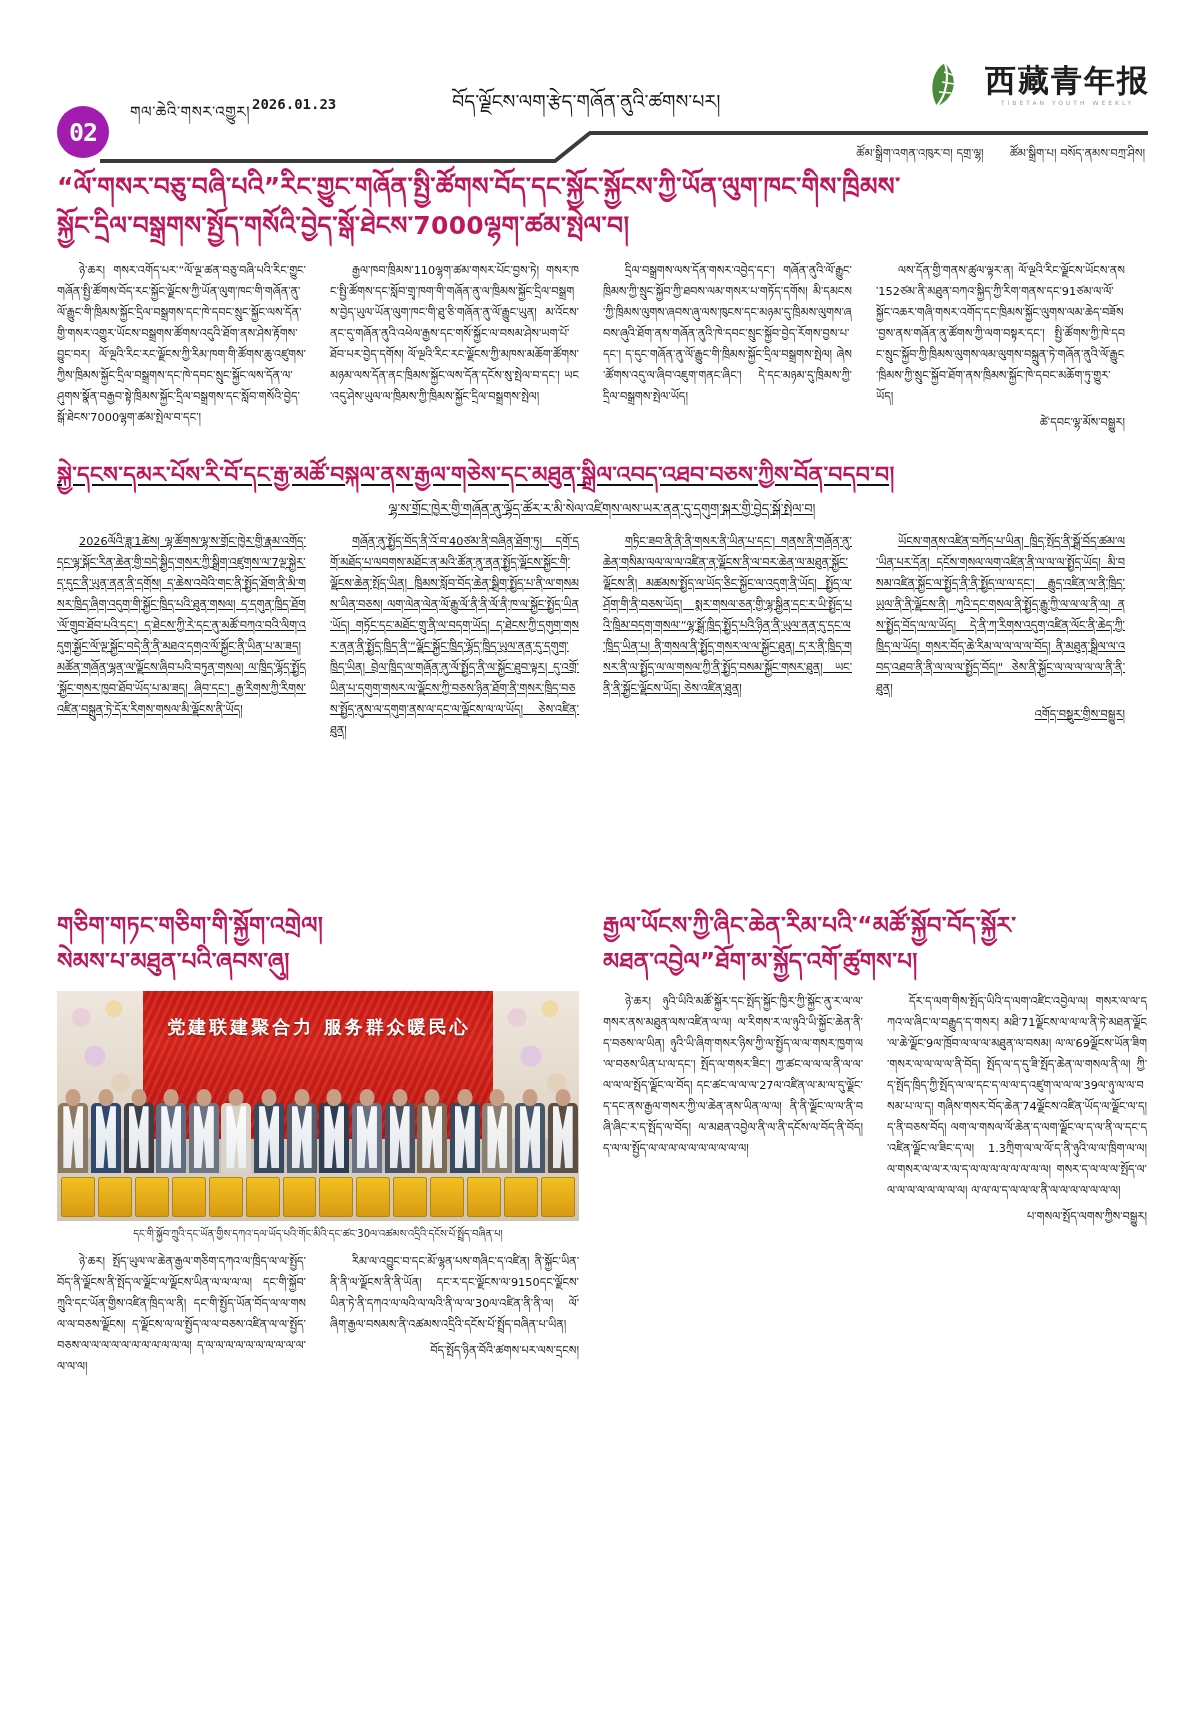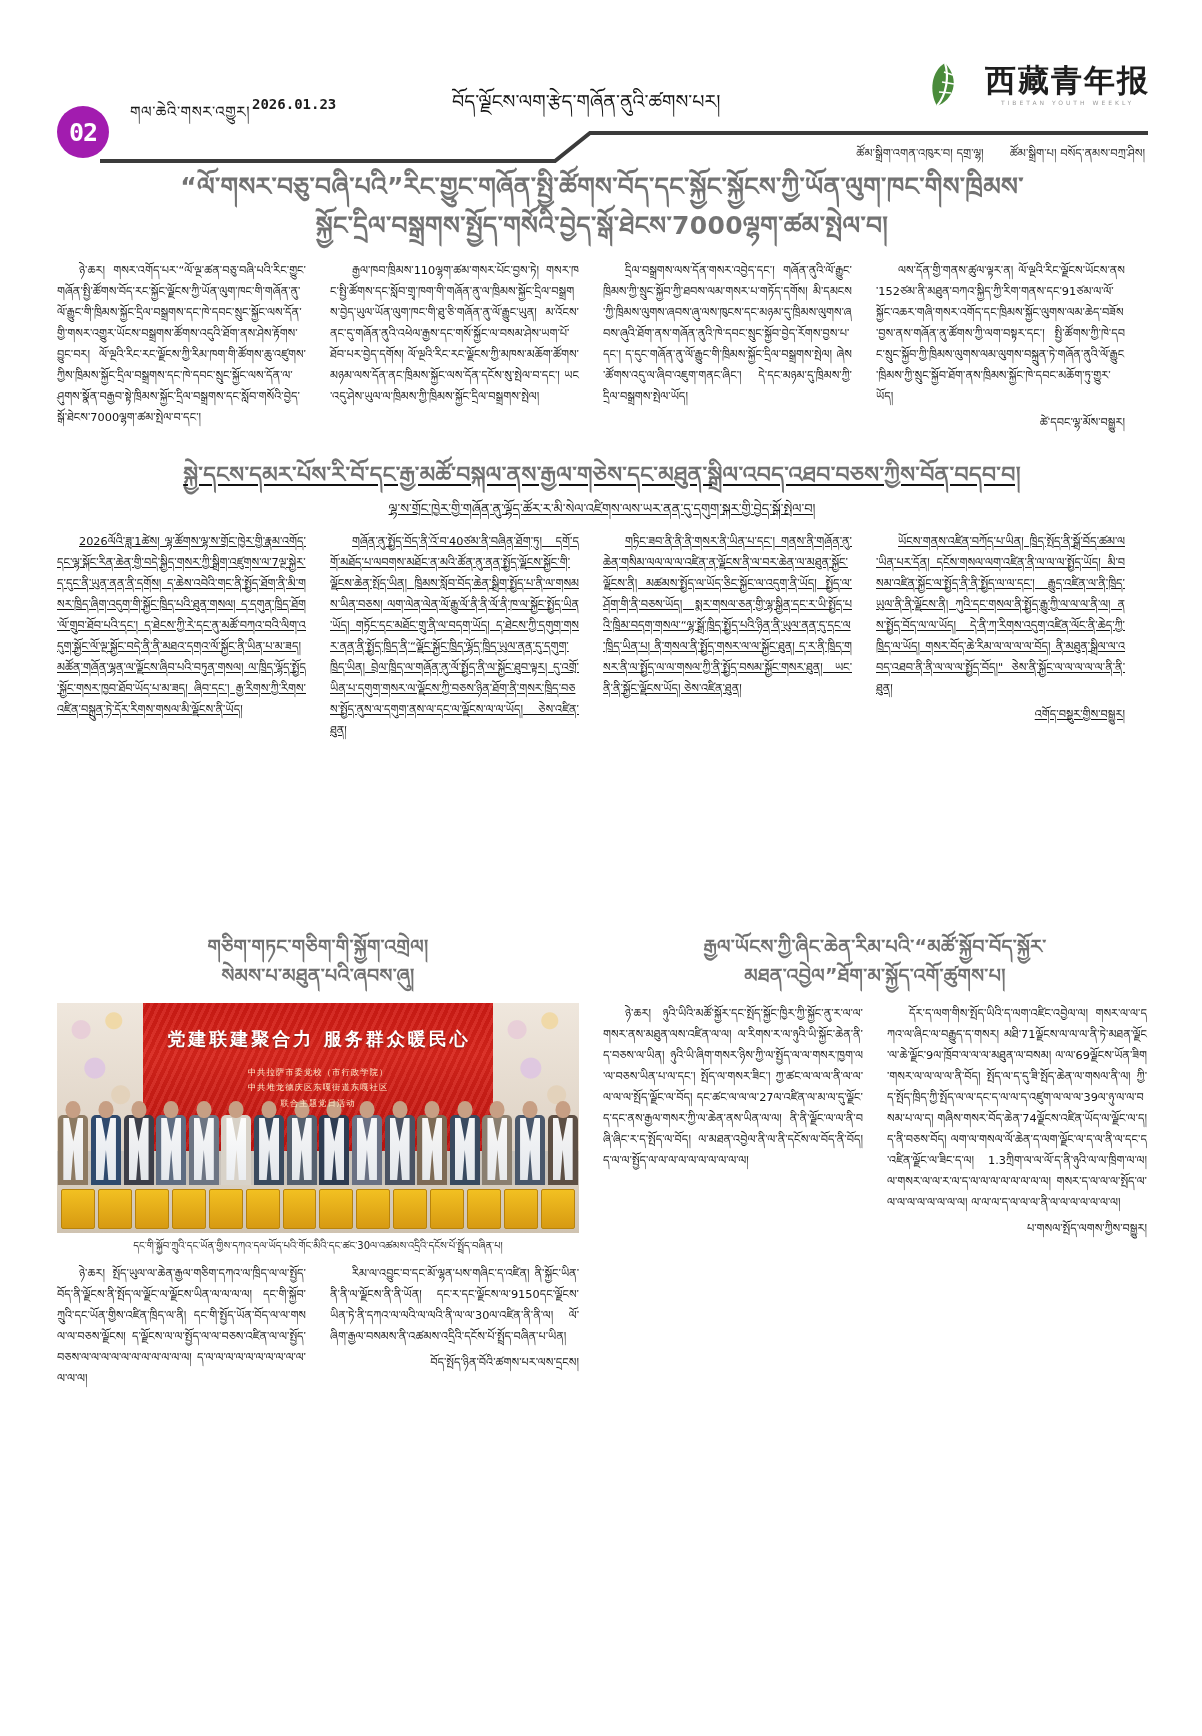--- a/index.html
+++ b/index.html
@@ -44,27 +44,27 @@
   .logo-sub{font-size:6px;letter-spacing:3px;color:#9a9a9a;text-align:center;margin-top:3px;}
   .mast-subline{
     position:absolute;right:57px;top:140px;display:flex;gap:26px;font-size:11.5px;color:#222;
   }
 
   
   .tib{font-family:"DejaVu Sans","Liberation Sans",sans-serif;}
 
   
   .headline{
-    text-align:center;font-weight:bold;color:#737373;
+    font-weight:bold;color:#be185d;
     line-height:1.55;letter-spacing:.3px;
   }
   .h-main{font-size:25px;}
   .h-mid{font-size:22px;}
   .h-sub{font-size:13px;font-weight:normal;color:#1a1a1a;text-align:center;line-height:1.5;margin-top:7px;}
-  .h-small{font-size:19px;margin-top:24px;}
+  .h-small{font-size:23px;}
 
   
   .cols{display:flex;}
   .col{
     font-size:11.3px;line-height:1.86;color:#141414;text-align:justify;
     word-break:break-all;
   }
   .col p{margin:0 0 3px 0;text-indent:22px;}
   .byline{text-align:right;font-size:11.3px;margin-top:5px;color:#141414;}
 
@@ -227,25 +227,20 @@
       <div>གཅིག་གཏང་གཅིག་གི་སྐྱོག་འགྲེལ།</div>
       <div>སེམས་པ་མཐུན་པའི་ཞབས་ཞུ།</div>
     </div>
 
     <div class="photo-frame">
       <div class="photo">
         <div class="ph-wallL"></div>
         <div class="ph-wallR"></div>
         <div class="ph-banner">
           <div class="ph-banner-title">党建联建聚合力 服务群众暖民心</div>
-          <div class="ph-banner-sub">
-            <div>中共拉萨市委党校（市行政学院）</div>
-            <div>中共堆龙德庆区东嘎街道东嘎社区</div>
-            <div>联合主题党日活动</div>
-          </div>
         </div>
 
         <div class="ph-people">
           <div class="ph-person">
               <div class="ph-body" style="background:#8d7a62"></div>
               <div class="ph-head"></div>
               <div class="ph-khata"></div>
             </div>
           <div class="ph-person">
               <div class="ph-body" style="background:#2f4a6e"></div>

